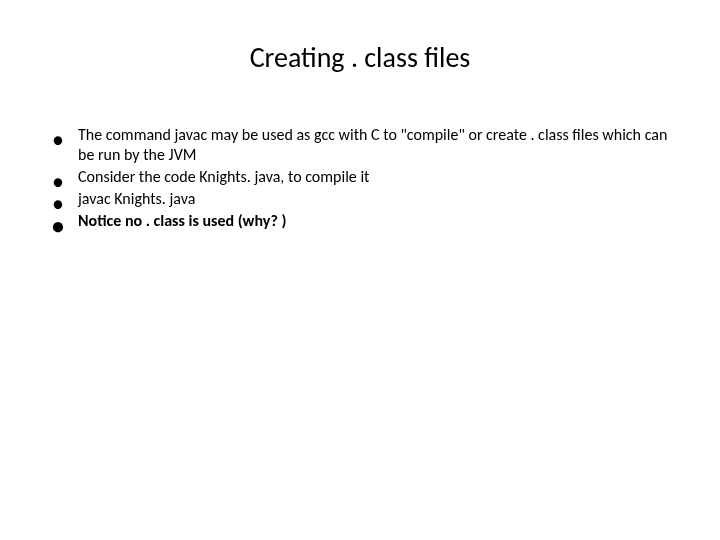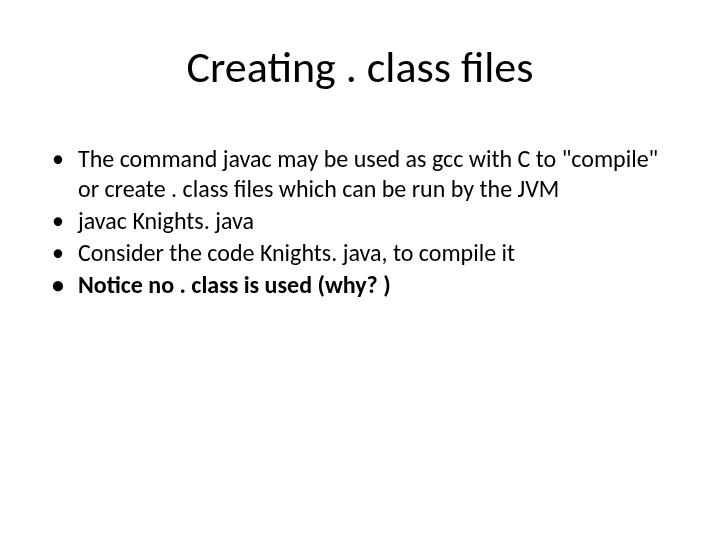--- a/index.html
+++ b/index.html
@@ -9,28 +9,28 @@
     }
     body {
       width: 720px;
       height: 540px;
       background: #fff;
       font-family: Calibri, Arial, sans-serif;
       color: #000;
       padding: 30px 40px;
     }
     .title {
-      font-size: 44px;
+      font-size: 28px;
       font-weight: 400;
       text-align: center;
       margin-top: 10px;
       margin-bottom: 50px;
     }
     .content {
-      font-size: 24px;
+      font-size: 16px;
       line-height: 1.25;
     }
     ul {
       list-style: none;
       padding-left: 0;
     }
     li {
       position: relative;
       padding-left: 38px;
       margin-bottom: 2px;
@@ -47,17 +47,17 @@
     }
   </style>
 </head>
 <body>
 
 <h1 class="title">Creating . class files</h1>
 
 <div class="content">
   <ul>
     <li><span>The command javac may be used as gcc with C to "compile" or create . class files which can be run by the JVM</span></li>
+    <li><span>Consider the code Knights. java, to compile it</span></li>
     <li><span>javac Knights. java</span></li>
-    <li><span>Consider the code Knights. java, to compile it</span></li>
     <li class="bold"><span>Notice no . class is used (why? )</span></li>
   </ul>
 </div>
 
 </body></html>

